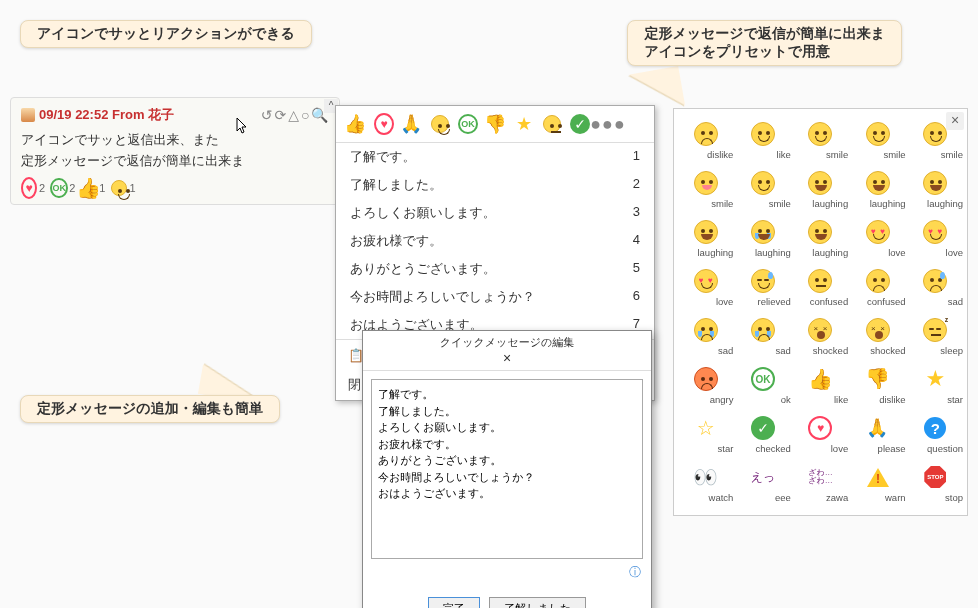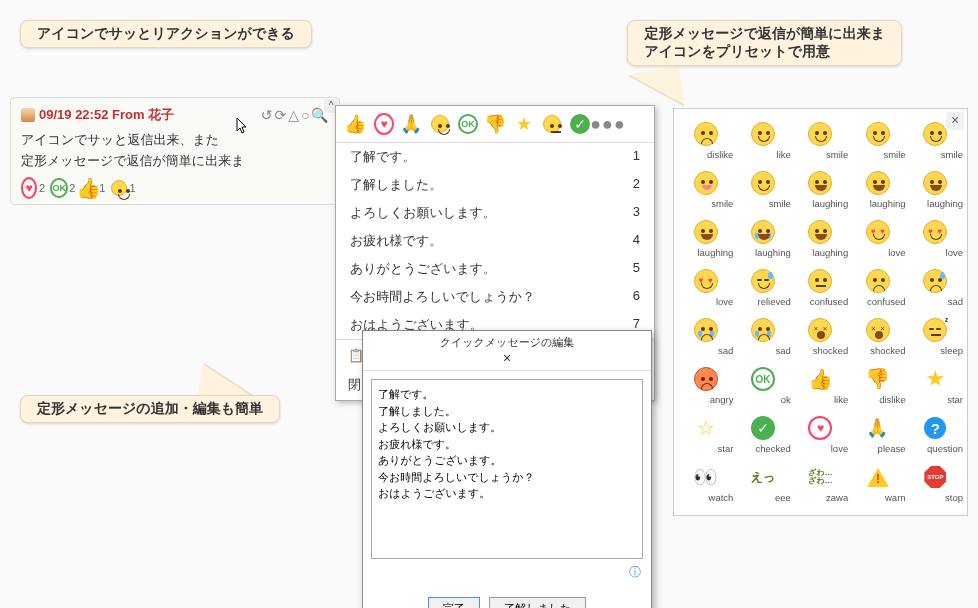--- a/index.html
+++ b/index.html
@@ -74,21 +74,21 @@
 .ico-check { width: 20px; height: 20px; background: #4caf50; border-radius: 50%; color: #fff; font-size: 14px; display: flex; align-items: center; justify-content: center; }
 .ico-star { color: #ffca28; font-size: 22px; }
 .ico-star-o { color: #ffca28; font-size: 20px; }
 .ico-pray { font-size: 18px; }
 .ico-dots { color: #888; font-size: 18px; letter-spacing: 1px; }
 .ico-stop { width: 22px; height: 22px; background: #e53935; clip-path: polygon(30% 0%, 70% 0%, 100% 30%, 100% 70%, 70% 100%, 30% 100%, 0% 70%, 0% 30%); color: #fff; font-size: 6px; font-weight: bold; display: flex; align-items: center; justify-content: center; }
 .ico-warn { width: 0; height: 0; border-left: 11px solid transparent; border-right: 11px solid transparent; border-bottom: 19px solid #ffca28; position: relative; }
 .ico-warn::after { content: '!'; position: absolute; left: -2px; top: 4px; color: #d84315; font-weight: bold; font-size: 12px; }
 .ico-question { width: 22px; height: 22px; background: #2196f3; border-radius: 50%; color: #fff; font-size: 15px; font-weight: bold; display: flex; align-items: center; justify-content: center; }
 .ico-watch { font-size: 20px; }
-.ico-text { font-size: 12px; font-weight: bold; color: #4d7c0f; }
+.ico-text { font-size: 12px; font-weight: normal; color: #701a75; }
 
 .speech-tail { position: absolute; width: 0; height: 0; }
 .speech-tail-2 { right: 296px; top: 70px; border-top: 40px solid #fff3e0; border-left: 50px solid transparent; transform: rotate(-10deg); filter: drop-shadow(-1px 1px 0 #e8d8b8); }
 .speech-tail-3 { left: 200px; top: 370px; border-bottom: 30px solid #fff3e0; border-right: 70px solid transparent; transform: rotate(10deg); filter: drop-shadow(1px -1px 0 #e8d8b8); }
 </style>
 </head>
 <body>
 
 <div class="callout callout-1">アイコンでサッとリアクションができる</div>
 <div class="speech-tail speech-tail-2"></div>

